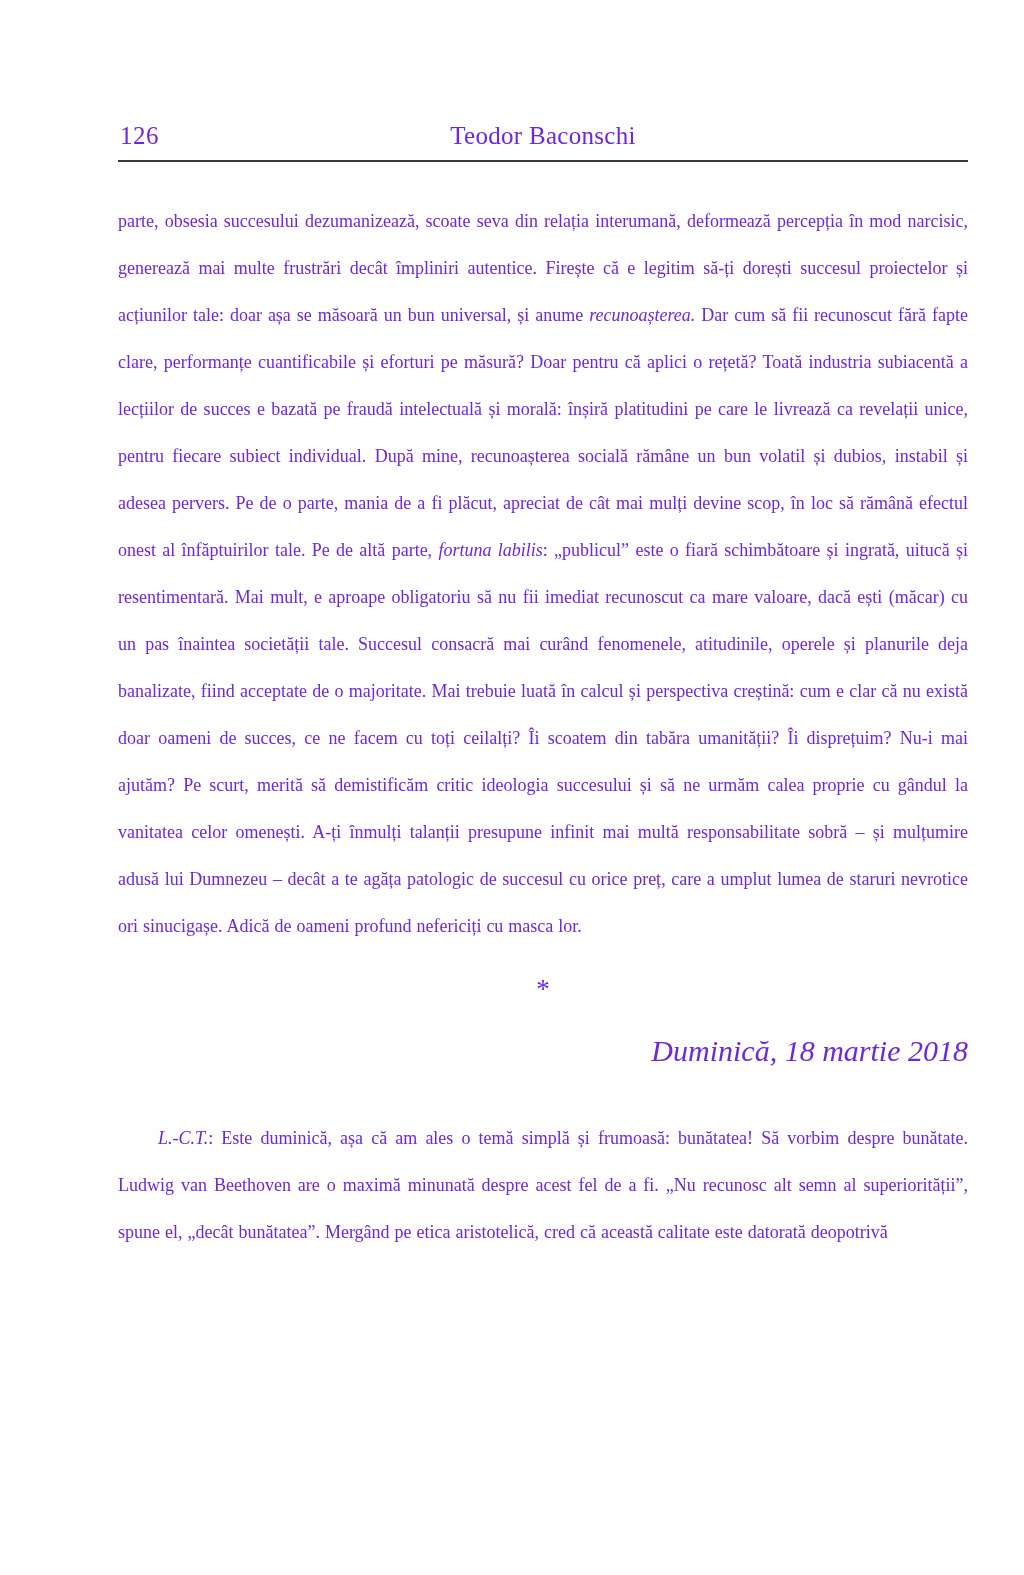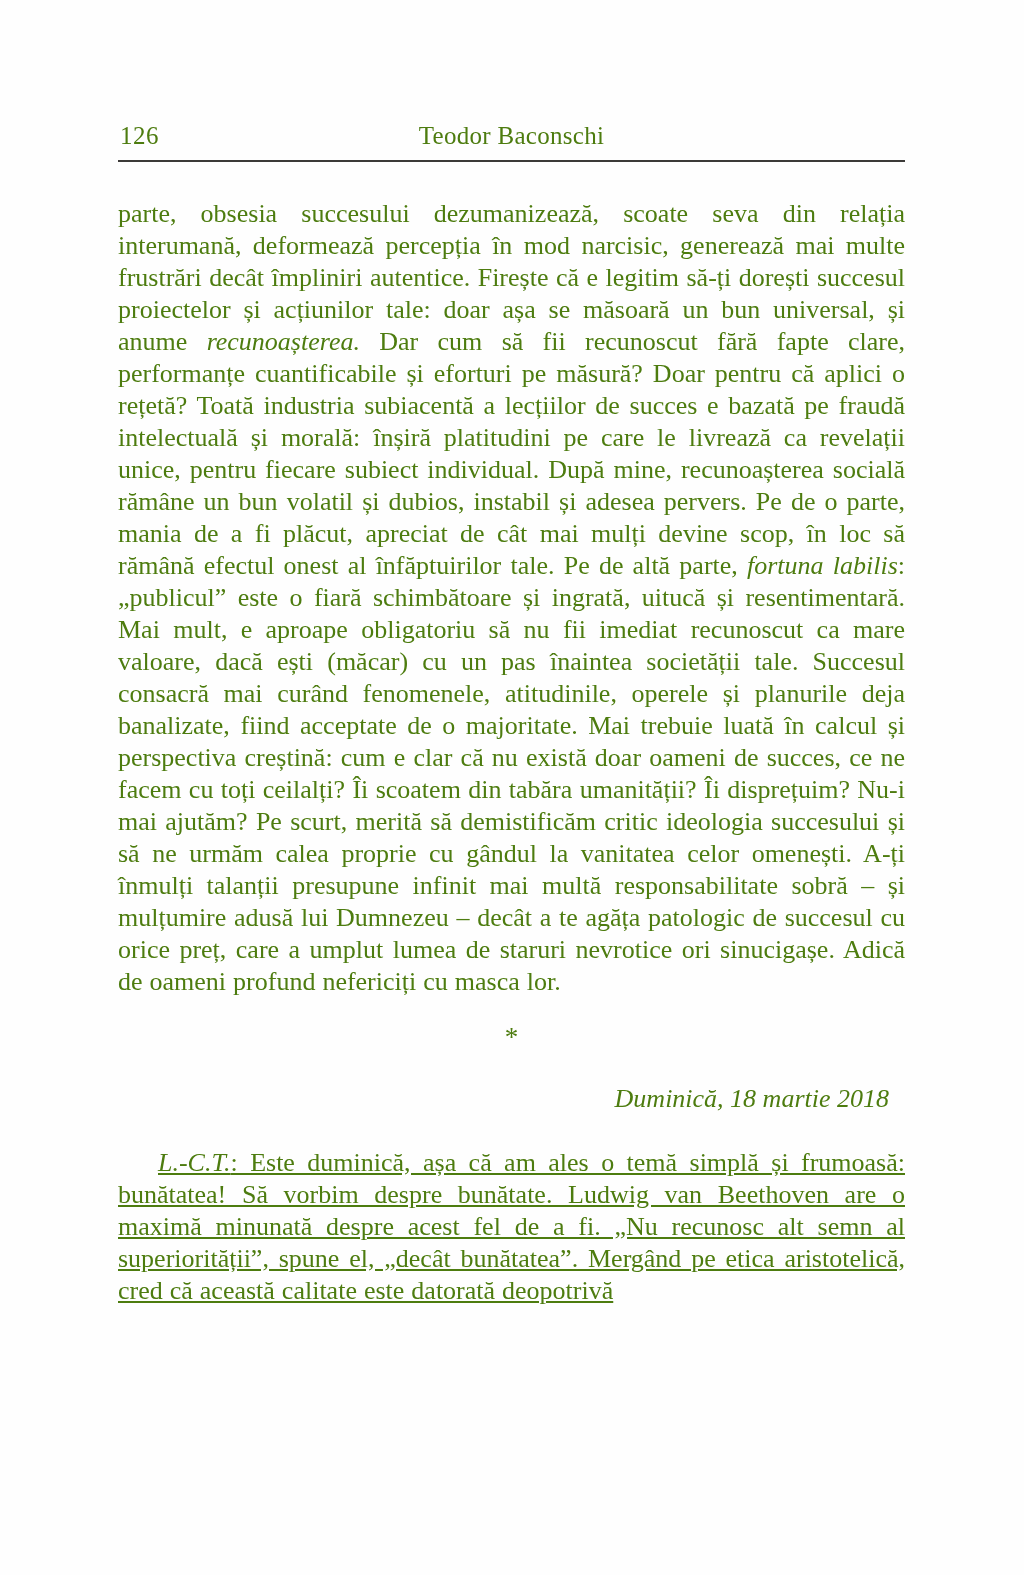--- a/index.html
+++ b/index.html
@@ -6,23 +6,23 @@
   body {
     width: 1024px;
     height: 1575px;
     background: #ffffff;
   }
   .page {
     box-sizing: border-box;
     width: 1024px;
     height: 1575px;
     background: #fefefe;
-    color: #4d7c0f;
+    color: #6d28d9;
     font-family: "Liberation Serif", "DejaVu Serif", serif;
-    padding: 74px 119px 0 118px;
+    padding: 74px 56px 0 118px;
     overflow: hidden;
   }
   .page-header {
     position: relative;
     height: 32px;
     font-size: 25px;
     line-height: 32px;
   }
   .page-number {
     position: absolute;
@@ -38,45 +38,44 @@
   }
   .header-rule {
     border: 0;
     border-top: 2px solid #3c3a38;
     margin: 8px 0 0 0;
   }
   .page-body {
     padding-top: 36px;
   }
   .para {
-    font-size: 26px;
-    line-height: 32px;
+    font-size: 18px;
+    line-height: 47px;
     text-align: justify;
     margin: 0;
     word-spacing: 0.5px;
     hyphens: auto;
   }
   .para em { font-style: italic; }
   .separator {
     text-align: center;
     font-size: 27px;
     line-height: 27px;
     margin: 26px 0 30px 0;
   }
   .date-line {
     text-align: right;
     font-style: italic;
-    font-size: 26px;
+    font-size: 30px;
     line-height: 35.5px;
-    margin: 26px 16px 0 0;
+    margin: 26px 0 0 0;
   }
   .indent {
     text-indent: 40px;
-    margin-top: 30px;
-    text-decoration: underline;
+    margin-top: 46px;
   }
 </style>
 </head>
 <body>
 
 <div class="page">
 
   <header class="page-header">
     <span class="page-number">126</span>
     <span class="running-title">Teodor Baconschi</span>

